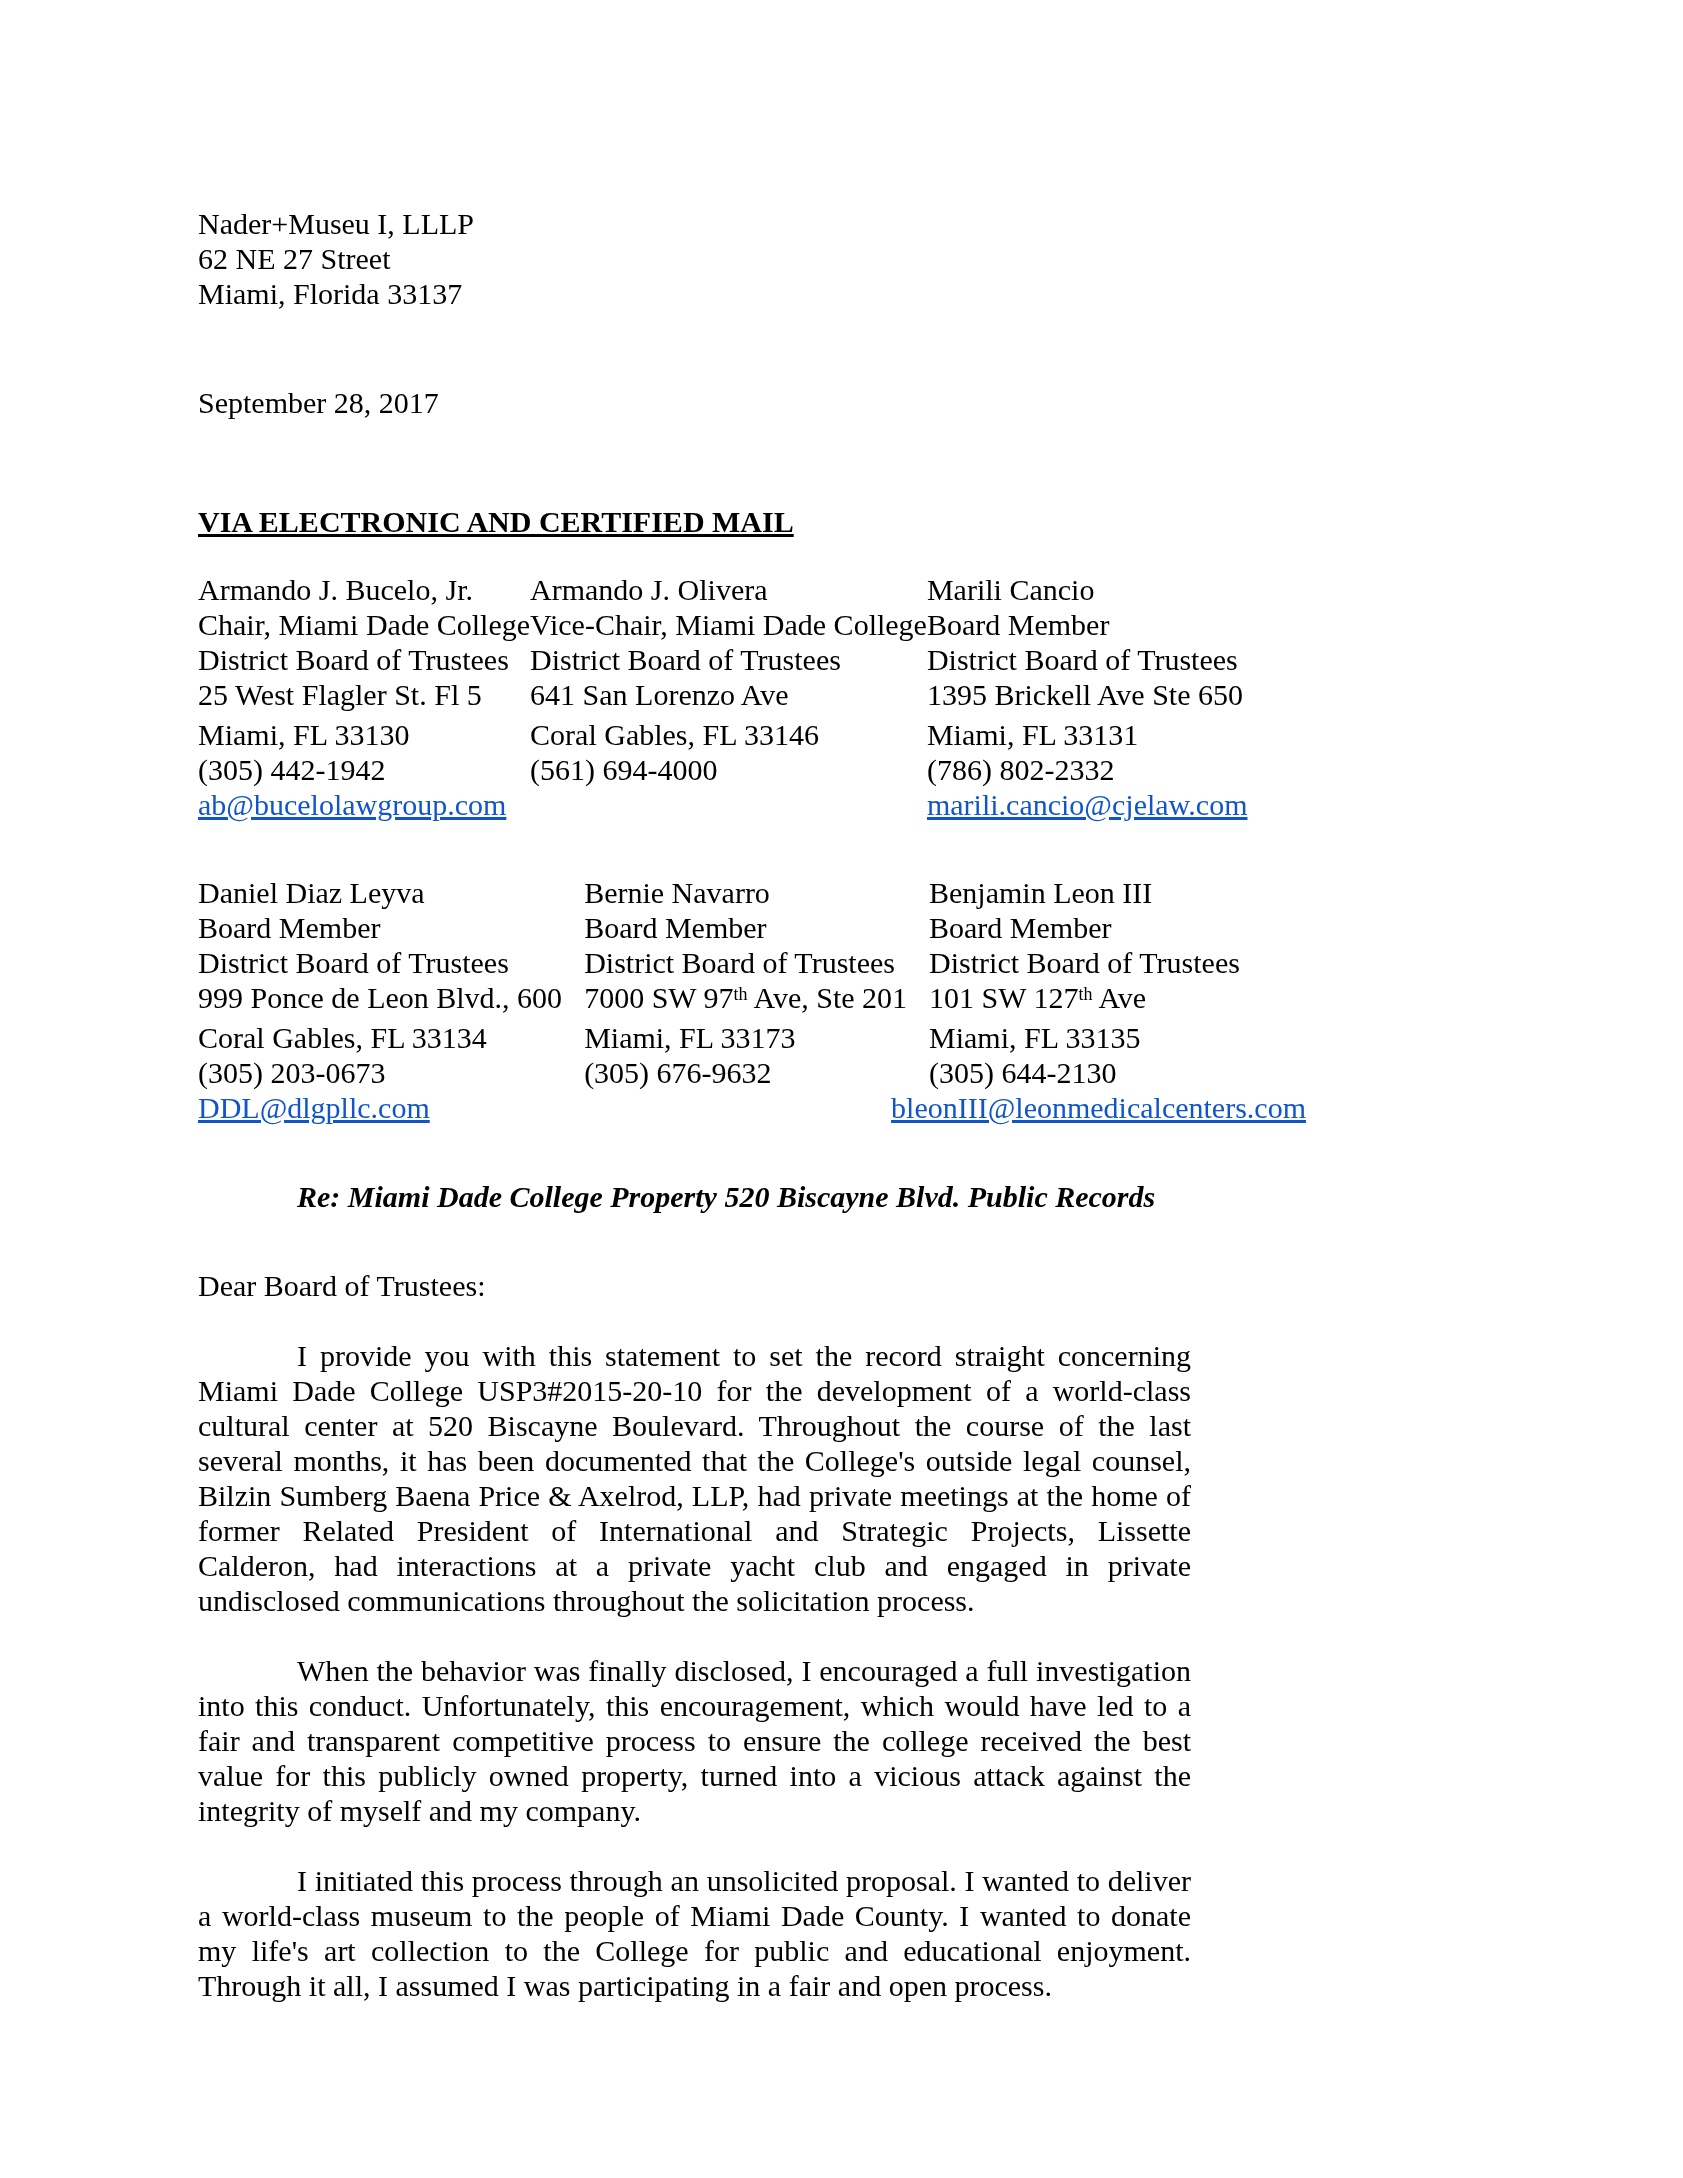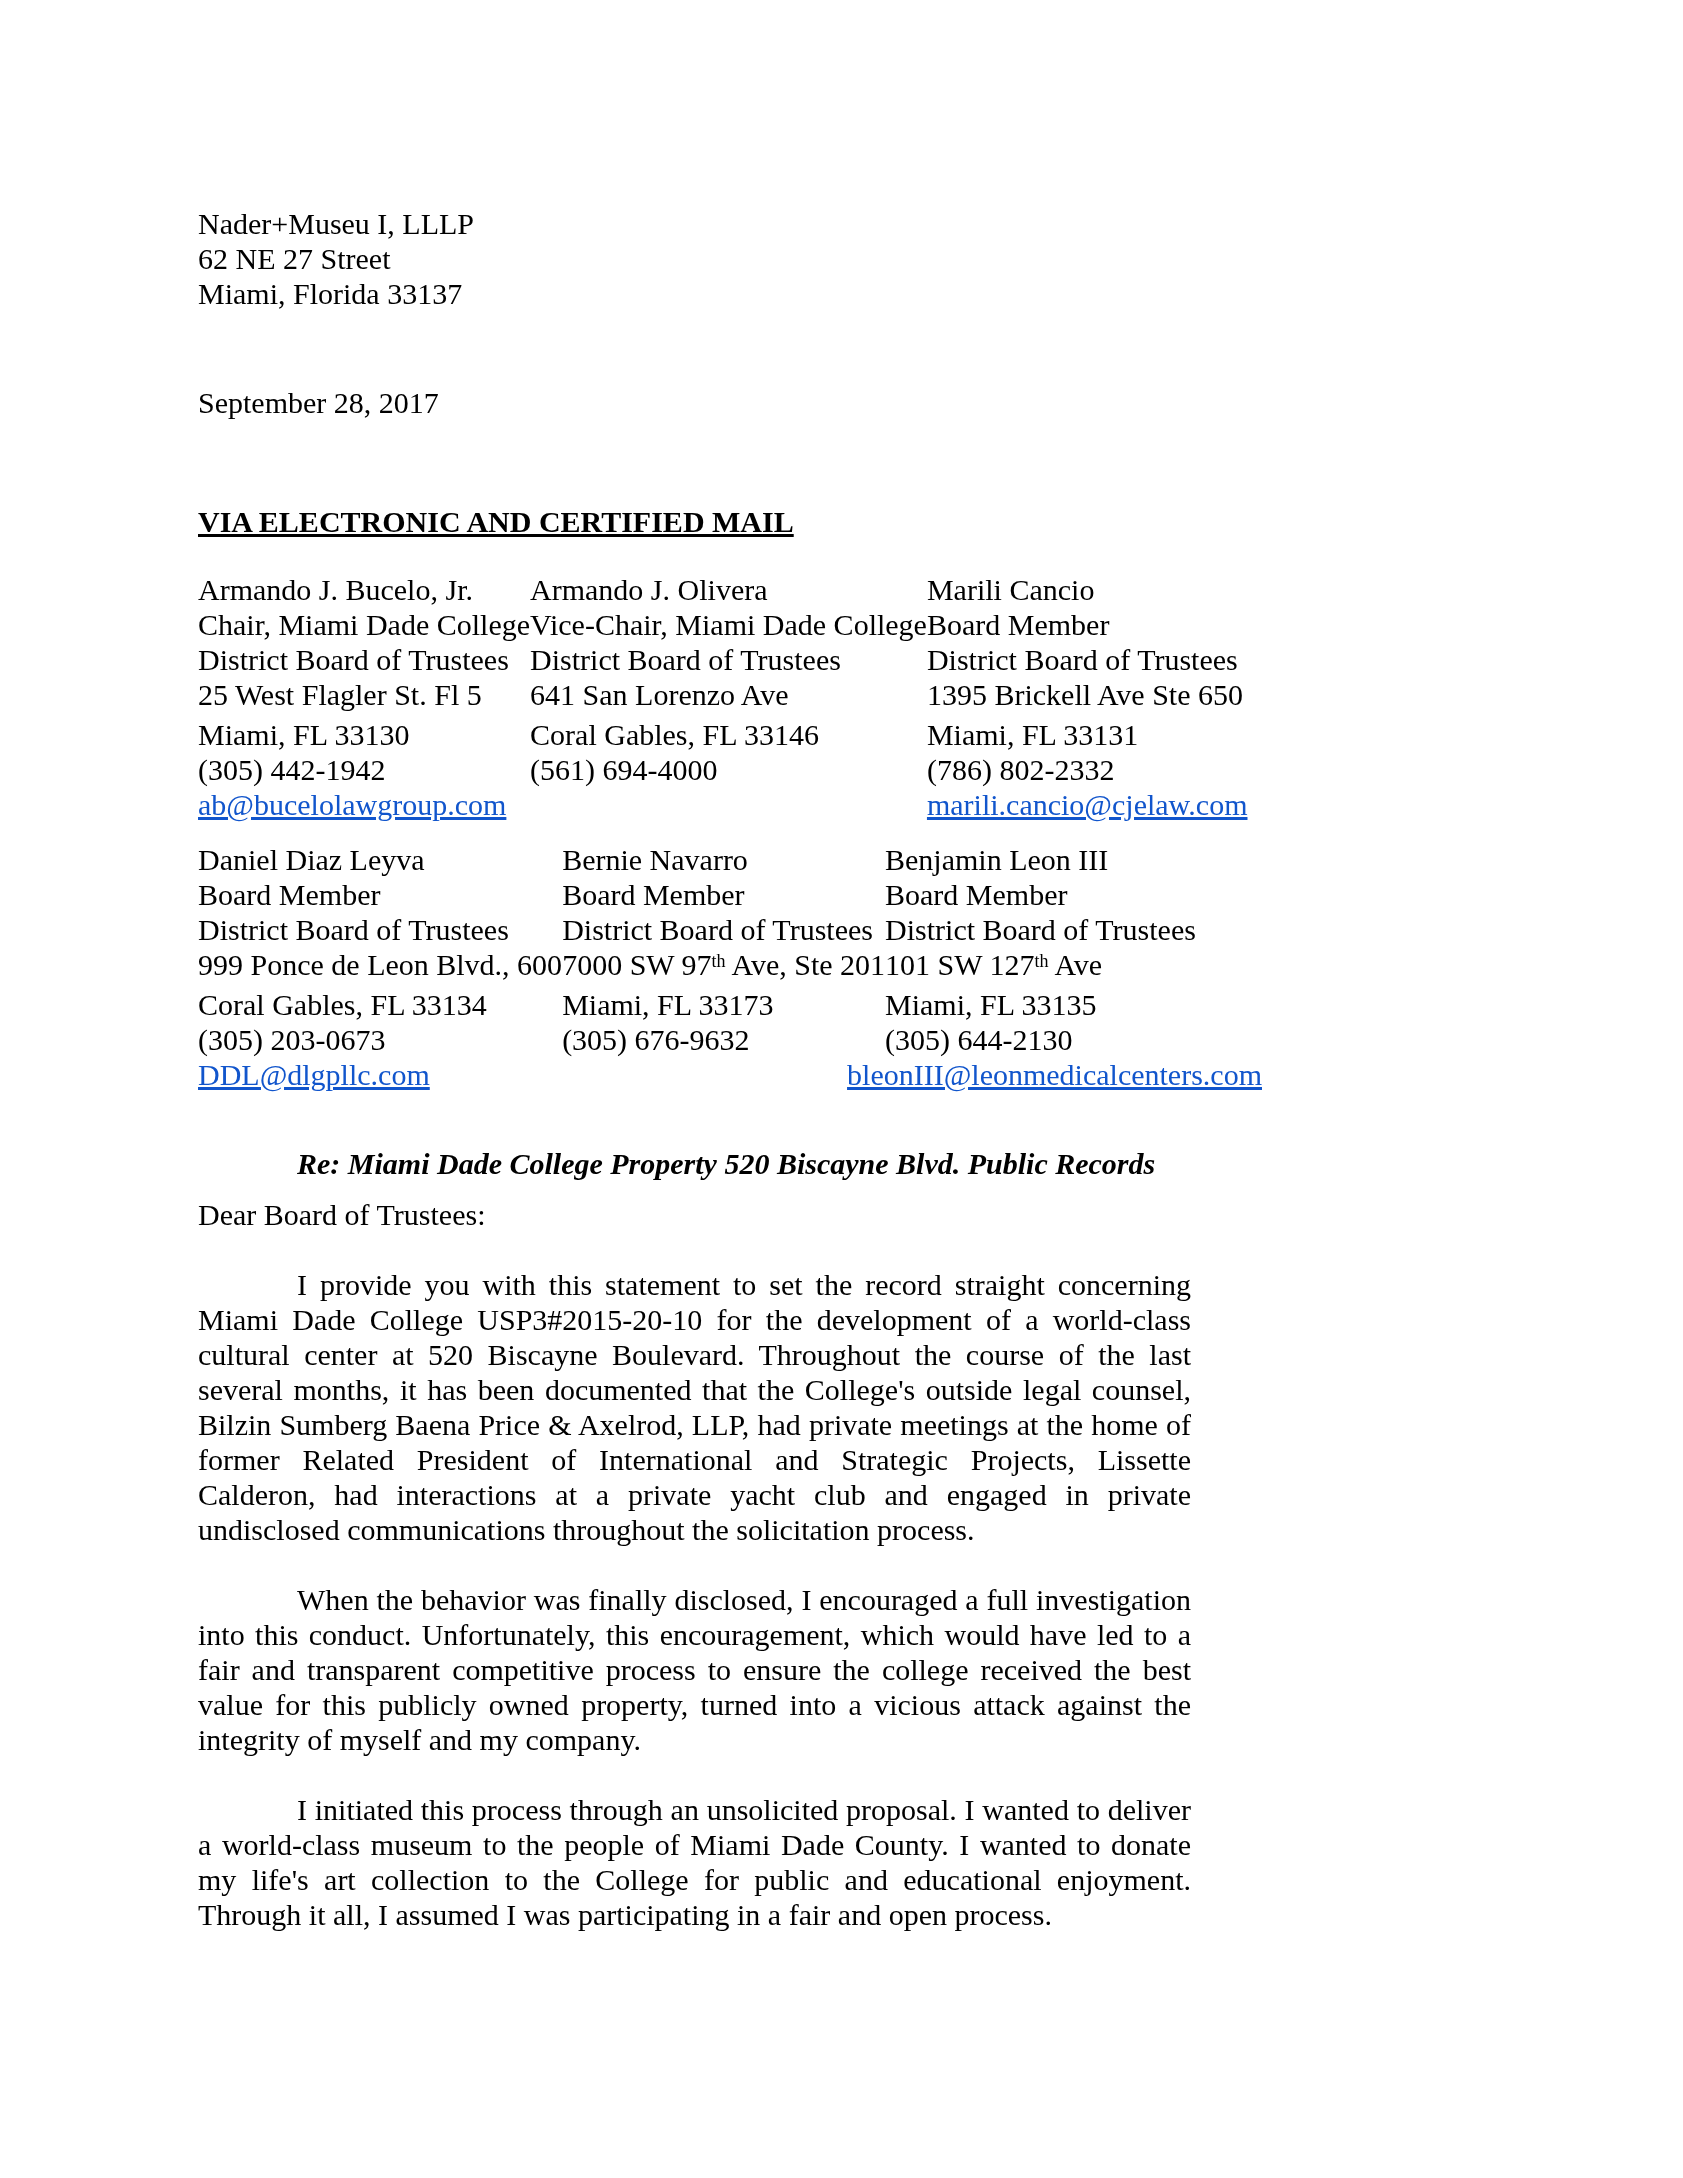--- a/index.html
+++ b/index.html
@@ -25,21 +25,21 @@
     text-align: left;
   }
   .via-heading {
     margin-top: 84px;
     font-weight: bold;
     text-decoration: underline;
     white-space: nowrap;
   }
   .contact-row { display: flex; }
   .contact-row-1 { margin-top: 33px; }
-  .contact-row-2 { margin-top: 20px; }
+  .contact-row-2 { margin-top: 53px; gap: 22px; }
   .contact-col-1 { width: 396px; }
   .contact-col-2 { width: 490px; }
   .contact-col-3 { width: 401px; }
   .contact-card div { white-space: nowrap; }
   a.email {
     color: var(--link-color, #1155CC);
     text-decoration: underline;
     white-space: nowrap;
     cursor: pointer;
   }
@@ -48,21 +48,21 @@
     font-size: 0.6em;
     position: relative;
     top: -0.45em;
   }
   .subject-line {
     margin-top: 54px;
     margin-left: 99px;
     font-weight: bold;
     font-style: italic;
   }
-  .salutation { margin-top: 16px; }
+  .salutation { margin-top: 54px; }
   .body-paragraph {
     margin: 35px 0 0 0;
     text-align: justify;
     text-indent: 99px;
   }
 </style>
 </head>
 <body>
 
 <div class="page">

